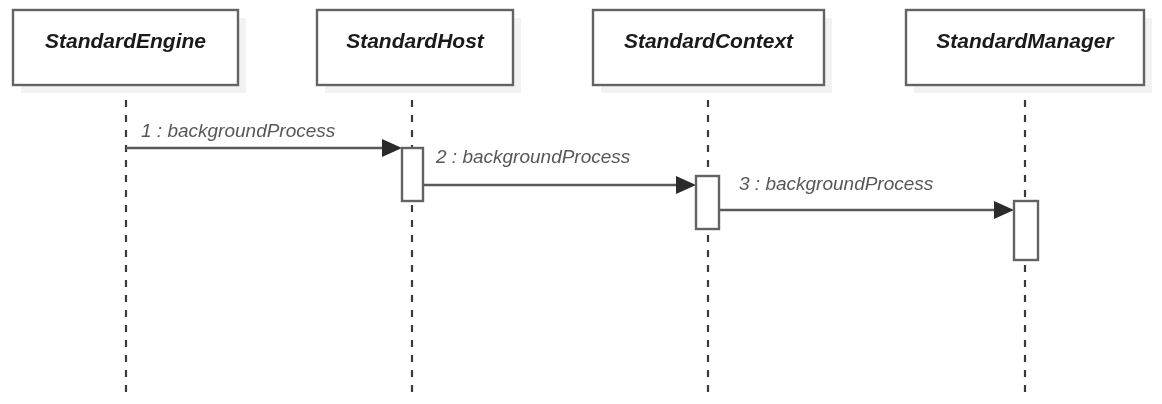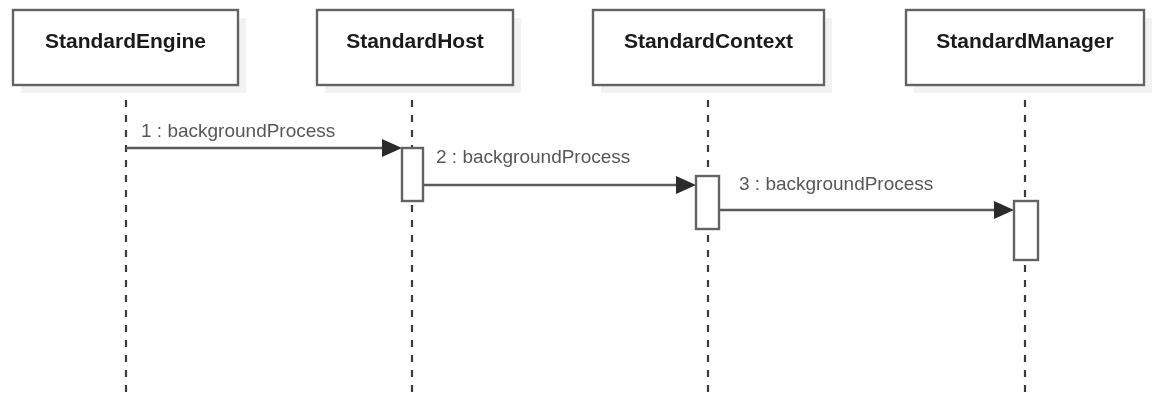--- a/index.html
+++ b/index.html
@@ -9,20 +9,21 @@
   }
   body {
     font-family: "Liberation Sans", sans-serif;
   }
   #diagram-root {
     position: relative;
     width: 1162px;
     height: 404px;
     background: #ffffff;
     overflow: hidden;
+    font-style: italic;
   }
   #seq-svg {
     position: absolute;
     left: 0;
     top: 0;
     width: 1162px;
     height: 404px;
     display: block;
   }
   .participant-label {

